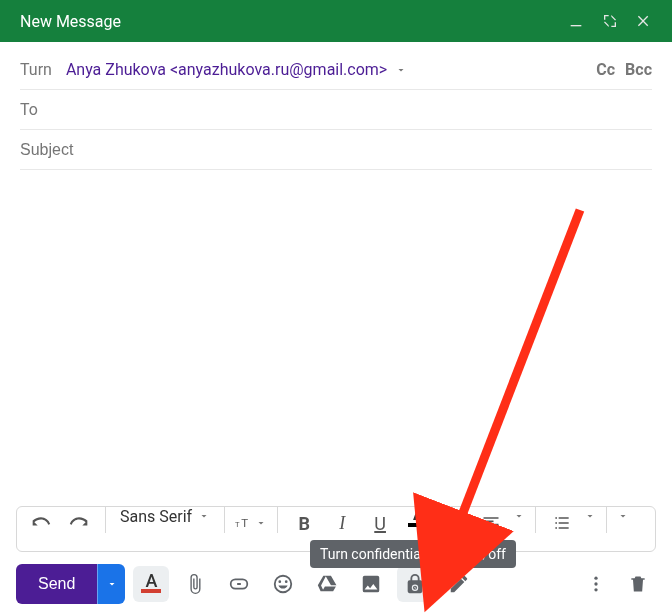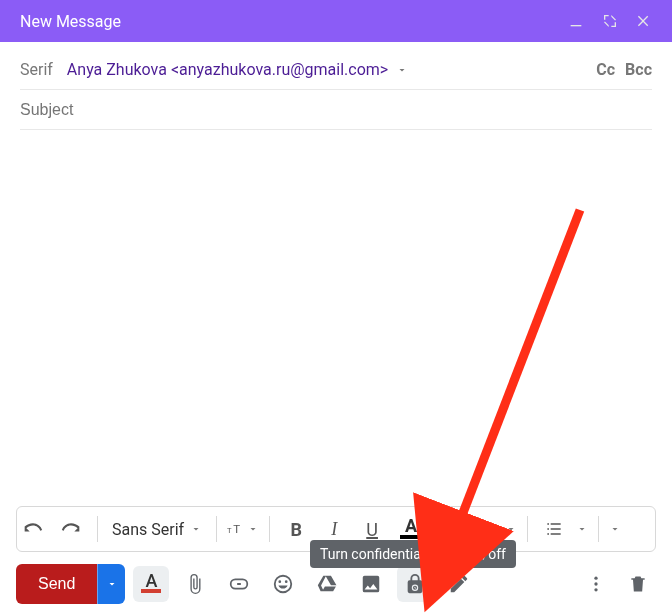--- a/index.html
+++ b/index.html
@@ -6,21 +6,21 @@
   body {
     font-family: -apple-system, BlinkMacSystemFont, "Segoe UI", Roboto, Arial, sans-serif;
     width: 672px;
     height: 616px;
     background: #fff;
     overflow: hidden;
     position: relative;
   }
   .window { width: 672px; height: 616px; display: flex; flex-direction: column; position: relative; }
   .titlebar {
-    background: #8b5cf6;
+    background: #15803d;
     color: #fff;
     height: 42px;
     display: flex;
     align-items: center;
     padding: 0 14px 0 20px;
     font-size: 16px;
     font-weight: 400;
   }
   .titlebar .spacer { flex: 1; }
   .titlebar .winbtn { width: 28px; height: 28px; display:flex; align-items:center; justify-content:center; margin-left:6px; cursor:pointer; }
@@ -43,22 +43,22 @@
   .row .rightlinks { margin-left:auto; display:flex; gap:10px; color:#777; }
   .rightlinks span { cursor:pointer;font-weight:bold; }
   .body-area { flex:1; padding: 10px 20px; }
   .body-area .editor { width:100%; height:100%; }
   .format-bar {
     margin: 0 16px;
     border:1px solid #d8d8d8;
     border-radius:6px;
     height:46px;
     display:flex;
-    align-items:center;
-    padding:0 0;
+    align-items:flex-start;
+    padding:0 8px;
     gap:6px;
     color:#555;
     position:relative;
   }
   .fbtn { width:32px; height:32px; display:flex; align-items:center; justify-content:center; cursor:pointer; border-radius:4px; }
   .fbtn svg { fill:#555; }
   .fsep { width:1px; height:26px; background:#d8d8d8; margin:0 4px; }
   .font-name { font-size:16px; color:#333; padding:0 4px; display:flex; align-items:center; cursor:pointer; }
   .font-caret { margin-left:6px; }
   .size-btn { display:flex; align-items:center; cursor:pointer; }
@@ -72,21 +72,21 @@
   .bottom-bar {
     height:64px;
     display:flex;
     align-items:center;
     padding:0 16px;
     gap:8px;
     position:relative;
   }
   .send-group { display:flex; height:40px; }
   .send-btn {
-    background:#b91c1c; color:#fff; font-size:16px; font-weight:500;
+    background:#4c1d95; color:#fff; font-size:16px; font-weight:500;
     border:none; border-radius:6px 0 0 6px; padding:0 22px; cursor:pointer;
     display:flex; align-items:center;
   }
   .send-more {
     background:#1a73e8; border:none; border-left:1px solid rgba(255,255,255,.35);
     border-radius:0 6px 6px 0; width:28px; cursor:pointer;
     display:flex; align-items:center; justify-content:center;
   }
   .send-more svg { fill:#fff; }
   .ibtn { width:36px; height:36px; display:flex; align-items:center; justify-content:center; cursor:pointer; border-radius:6px; }
@@ -134,31 +134,35 @@
     </span>
     <span class="winbtn">
       <svg width="16" height="16" viewBox="0 0 24 24">
           <path d="M18.3 5.71L12 12l6.3 6.29-1.41 1.42L10.6 13.4 4.3 19.71 2.89 18.3 9.19 12 2.89 5.71 4.3 4.29l6.3 6.3 6.29-6.3z"></path>
         </svg>
     </span>
   </div>
 
   <div class="fields">
     <div class="row">
-      <span class="label">Serif</span>
+      <span class="label">Turn</span>
       <span class="value">Anya Zhukova &lt;anyazhukova.ru@gmail.com&gt;</span>
       <span class="from-caret">
         <svg width="12" height="12" viewBox="0 0 24 24" fill="#777">
             <path d="M7 10l5 5 5-5z"></path>
           </svg>
       </span>
       <span class="rightlinks">
         <span>Cc</span>
         <span>Bcc</span>
       </span>
+    </div>
+    <div class="row">
+      <span class="label">To</span>
+      <input type="text" value="" style="">
     </div>
     <div class="row">
       <input type="text" placeholder="Subject" style="">
     </div>
   </div>
 
   <div class="body-area">
     <div class="editor"></div>
   </div>
 

